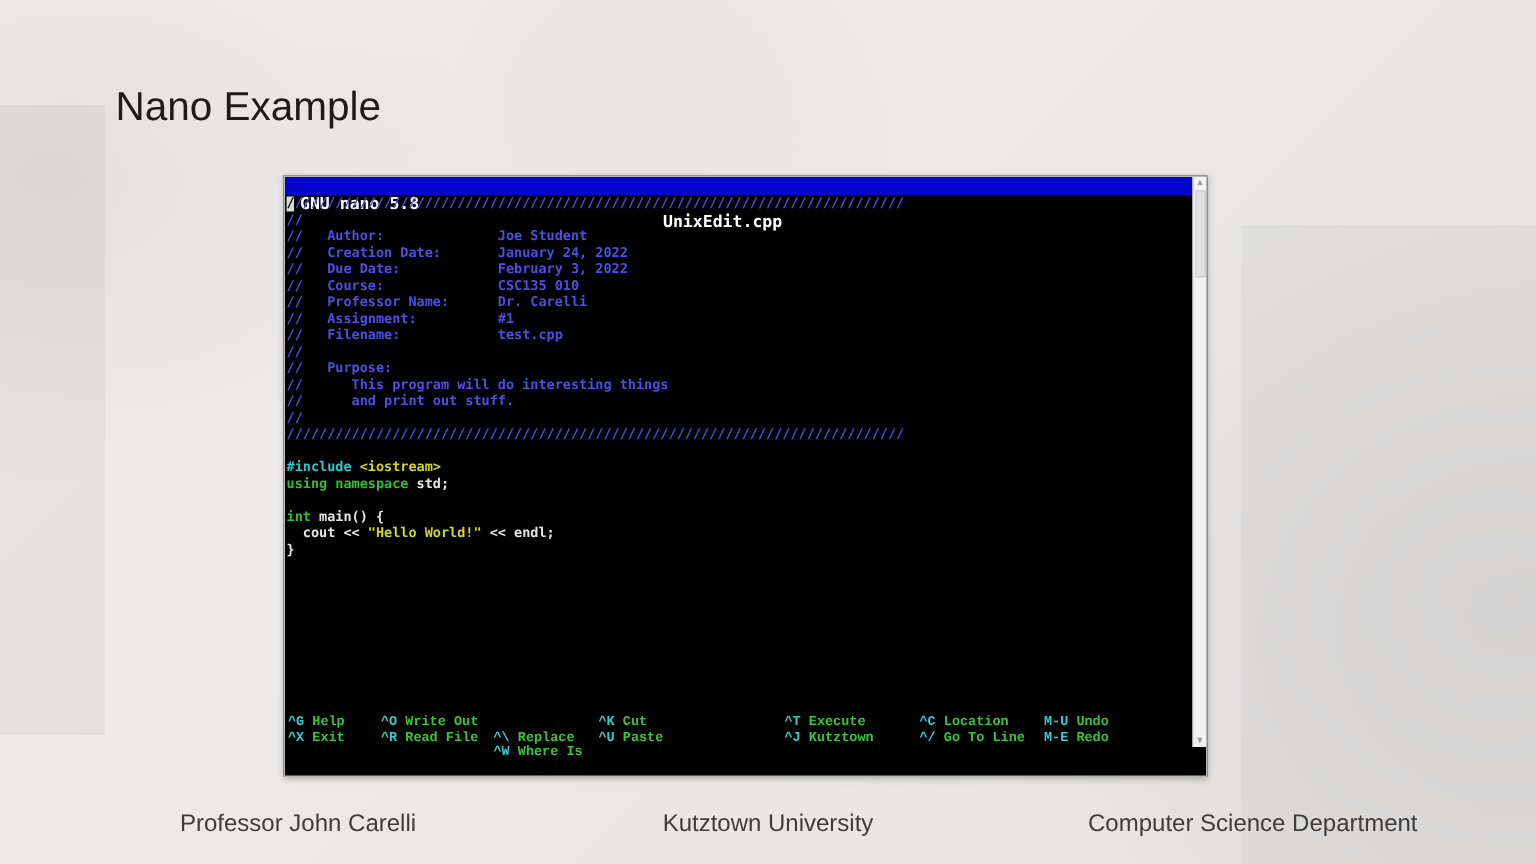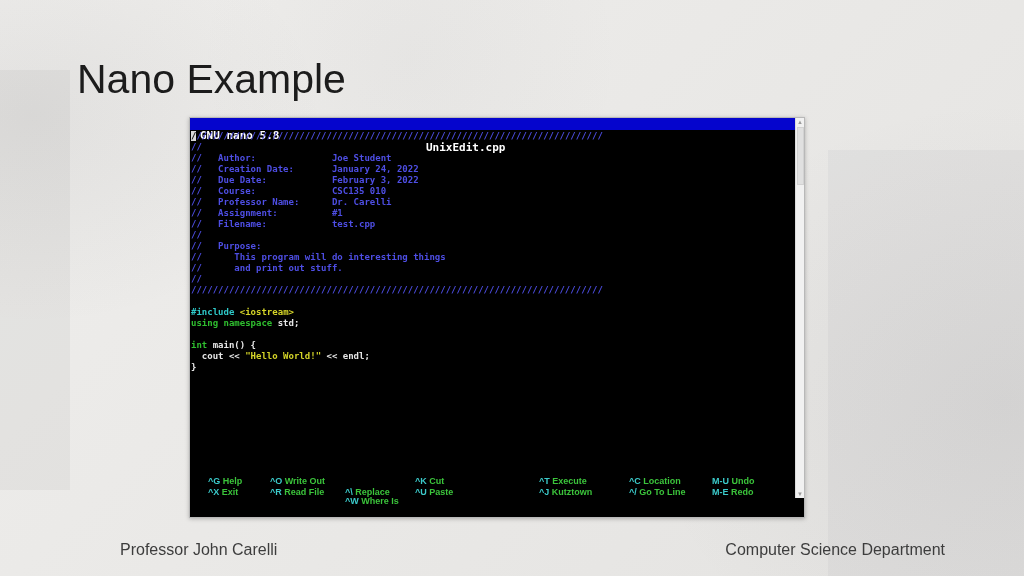--- a/index.html
+++ b/index.html
@@ -13,21 +13,21 @@
       radial-gradient(500px 420px at 98% 70%, rgba(90,90,95,0.08), rgba(0,0,0,0) 72%),
       radial-gradient(300px 300px at 40% 10%, rgba(120,120,125,0.05), rgba(0,0,0,0) 70%),
       linear-gradient(135deg, #efeeec 0%, #e9e8e6 55%, #e4e3e1 100%);
   }
   .bg-strip { position:absolute; opacity:0.05; background:#3a3a40; }
   .bg-strip.s1 { left:0; top:70px; width:70px; height:420px; }
   .bg-strip.s2 { left:828px; top:150px; width:196px; height:426px; opacity:0.04; }
 
   .page-title {
     position:absolute; left:77px; top:56px;
-    font-size:41px; font-weight:300; color:#1c1c1c; letter-spacing:0px;
+    font-size:27px; font-weight:300; color:#1c1c1c; letter-spacing:0px;
   }
 
   
   .terminal-window {
     position:absolute; left:189px; top:117px; width:616px; height:401px;
     border:1px solid #b8b8b8; background:#000;
     box-shadow:0 1px 4px rgba(0,0,0,0.25);
   }
   .titlebar {
     height:19px; background:#f7f7f7; display:flex; align-items:center;
@@ -41,40 +41,40 @@
 
   .term-body { display:flex; height:380px; }
   .term-content { width:605px; position:relative; background:#000; }
 
   .nano-header {
     height:12px; color:#fff; position:relative;
     font-family:"DejaVu Sans Mono", monospace; font-size:11px; line-height:12px; font-weight:bold;
     white-space:pre;
   }
   .nano-version { position:absolute; left:10px; }
-  .nano-file { position:absolute; left:236px; }
+  .nano-file { position:absolute; left:252px; }
 
   .code-area {
     position:absolute; top:12px; left:0; width:100%; height:346px;
     font-family:"DejaVu Sans Mono", monospace; font-size:9px; line-height:11px; font-weight:bold;
     padding:1px 0 0 1px; white-space:pre; overflow:hidden;
   }
   .code-line { height:11px; white-space:pre; }
 
   .cm  { color:var(--c-comment); }
   .cy  { color:var(--c-cyan); }
   .yl  { color:var(--c-yellow);margin-top:38px; }
   .ylb { color:var(--c-yellow); font-weight:bold; }
   .gr  { color:var(--c-green); }
   .wh  { color:var(--c-white); }
   .cur { background:var(--c-cursor-bg); color:#0c0c0c; }
 
   .shortcut-bar {
-    position:absolute; bottom:0; left:16px; width:100%; height:22px;
-    font-family:Liberation Sans, sans-serif; font-size:9px; font-weight:bold;text-align:right;
+    position:absolute; bottom:0; left:0; width:100%; height:22px;
+    font-family:Liberation Mono, monospace; font-size:9px; font-weight:bold;text-align:right;
   }
   .sc-row { position:relative; height:11px; }
   .sc-item { position:absolute; top:0; white-space:pre; }
   .sc-key { color:var(--c-key); }
   .sc-label { color:var(--c-label); }
 
   .term-scrollbar {
     width:9px; background:#f1f1f1; border-left:1px solid #dcdcdc;
     position:relative; display:flex; flex-direction:column; align-items:center;
   }
@@ -133,15 +133,16 @@
       <div class="term-scrollbar">
         <span class="sb-arrow">▲</span>
         <span class="sb-thumb"></span>
         <span class="sb-arrow sb-down">▼</span>
       </div>
     </div>
   </div>
 
   <div class="footer">
     <span class="footer-left">Professor John Carelli</span>
+    <span class="footer-center">Kutztown University</span>
     <span class="footer-right">Computer Science Department</span>
   </div>
 </div>
 
 </body></html>

